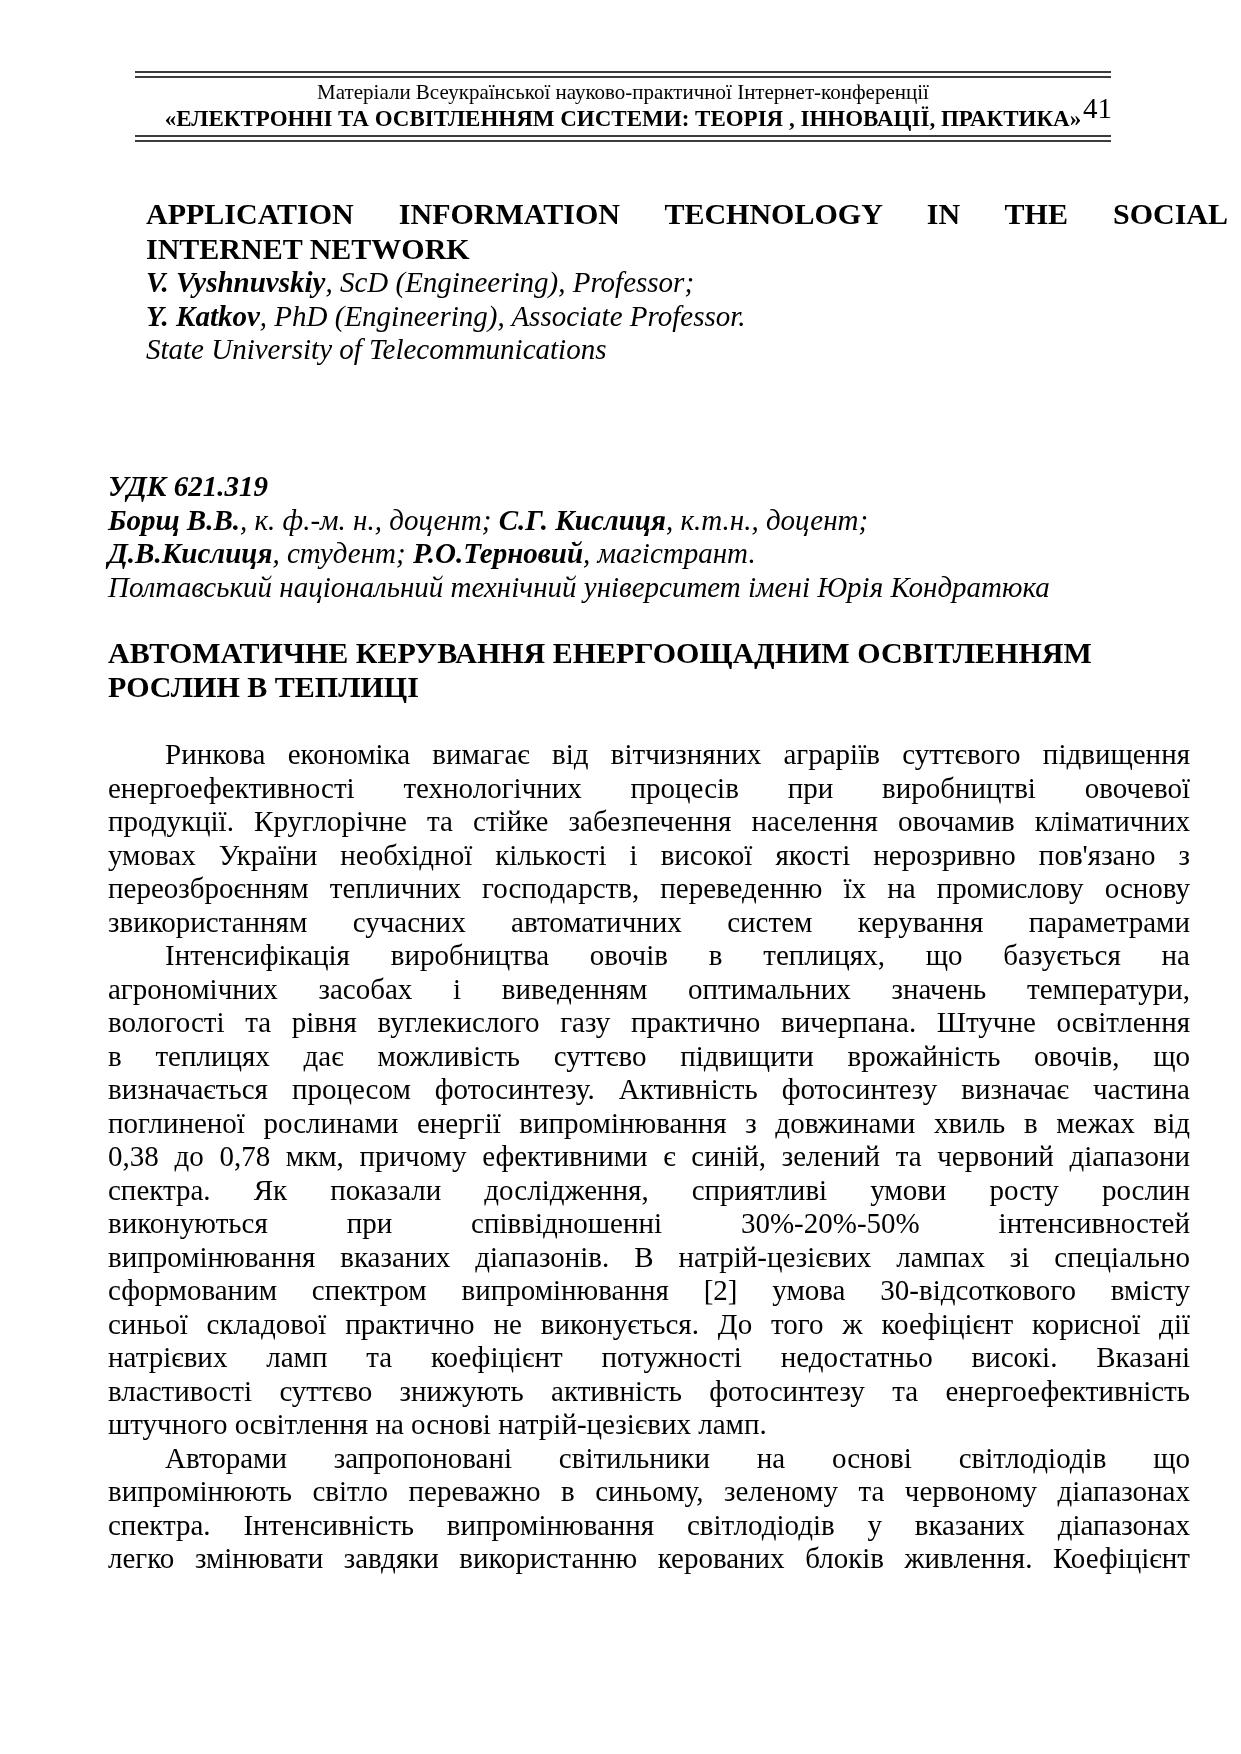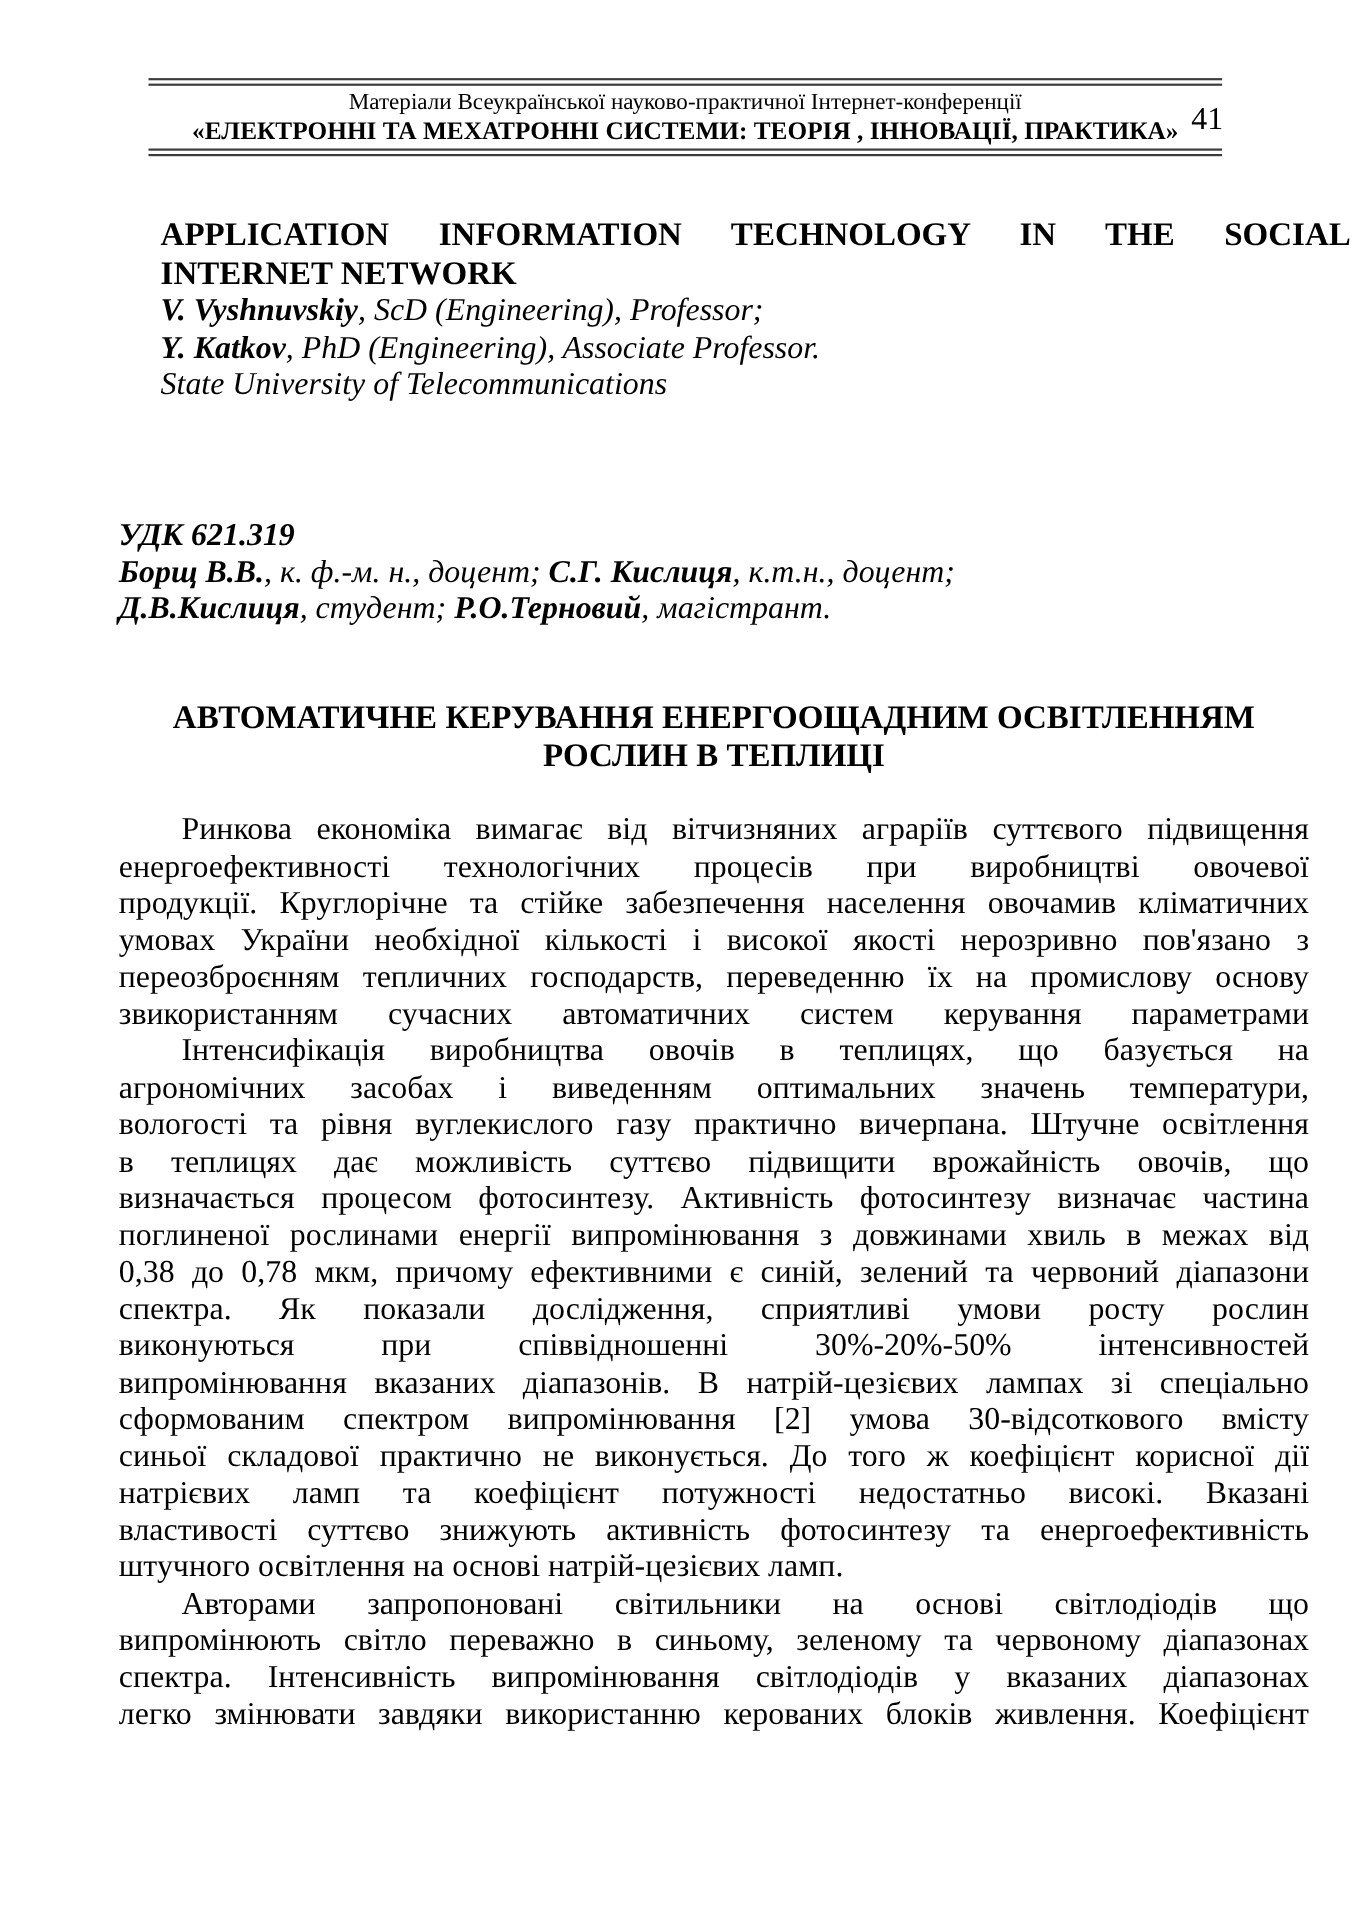--- a/index.html
+++ b/index.html
@@ -21,60 +21,61 @@
   .etitle-line{font-weight:bold;font-size:30px;line-height:35px;text-align:justify;text-align-last:justify;}
   .etitle-line:last-child{text-align-last:left;}
   .auth-line{font-size:29px;line-height:33.5px;}
 
   
   .udc-block{position:absolute;left:108px;top:470px;width:1082px;}
   .udc-block .udc{font-size:29px;line-height:33.5px;}
 
   
   .ua-title{position:absolute;left:108px;top:636px;width:1082px;}
-  .utitle-line{font-weight:bold;font-size:30px;line-height:34px;text-align:center;}
+  .utitle-line{font-weight:bold;font-size:30px;line-height:34px;text-align:left;}
 
   
   .body-text{position:absolute;left:108px;top:738px;width:1082px;}
   .bline{font-size:29px;line-height:33.5px;text-align:justify;text-align-last:justify;white-space:nowrap;}
   .bline{white-space:normal;}
   .bline.indent{text-indent:57px;}
   .bline.lastline{text-align-last:left;}
 
   .bi{font-weight:bold;font-style:italic;}
   .i{font-style:italic;}
 </style>
 </head>
 <body>
 
 <div class="page">
 
   <div class="header">
     <div class="rule"></div>
     <div class="h-line1">Матеріали Всеукраїнської науково-практичної Інтернет-конференції</div>
-    <div class="h-line2">«ЕЛЕКТРОННІ ТА МЕХАТРОННІ СИСТЕМИ: ТЕОРІЯ , ІННОВАЦІЇ, ПРАКТИКА»</div>
+    <div class="h-line2">«ЕЛЕКТРОННІ ТА ОСВІТЛЕННЯМ СИСТЕМИ: ТЕОРІЯ , ІННОВАЦІЇ, ПРАКТИКА»</div>
     <div class="rule"></div>
   </div>
 
   <div class="page-num">41</div>
 
   <div class="en-block">
     <div>
         <div class="etitle-line">APPLICATION INFORMATION TECHNOLOGY IN THE SOCIAL</div>
         <div class="etitle-line">INTERNET NETWORK</div>
       </div>
     <div class="auth-line"><span class="bi">V. Vyshnuvskiy</span><span class="i">, ScD (Engineering), Professor;</span></div>
     <div class="auth-line"><span class="bi">Y. Katkov</span><span class="i">, PhD (Engineering), Associate Professor.</span></div>
     <div class="auth-line i">State University of Telecommunications</div>
   </div>
 
   <div class="udc-block">
     <div class="udc bi">УДК 621.319</div>
     <div class="auth-line"><span class="bi">Борщ В.В.</span><span class="i">, к. ф.-м. н., доцент; </span><span class="bi">С.Г. Кислиця</span><span class="i">, к.т.н., доцент;</span></div>
     <div class="auth-line"><span class="bi">Д.В.Кислиця</span><span class="i">, студент; </span><span class="bi">Р.О.Терновий</span><span class="i">, магістрант.</span></div>
+    <div class="auth-line i">Полтавський національний технічний університет імені Юрія Кондратюка</div>
   </div>
 
   <div class="ua-title">
       <div class="utitle-line">АВТОМАТИЧНЕ КЕРУВАННЯ ЕНЕРГООЩАДНИМ ОСВІТЛЕННЯМ</div>
       <div class="utitle-line">РОСЛИН В ТЕПЛИЦІ</div>
     </div>
 
   <div class="body-text">
       <div class="bline indent">Ринкова економіка вимагає від вітчизняних аграріїв суттєвого підвищення</div>
       <div class="bline">енергоефективності технологічних процесів при виробництві овочевої</div>

